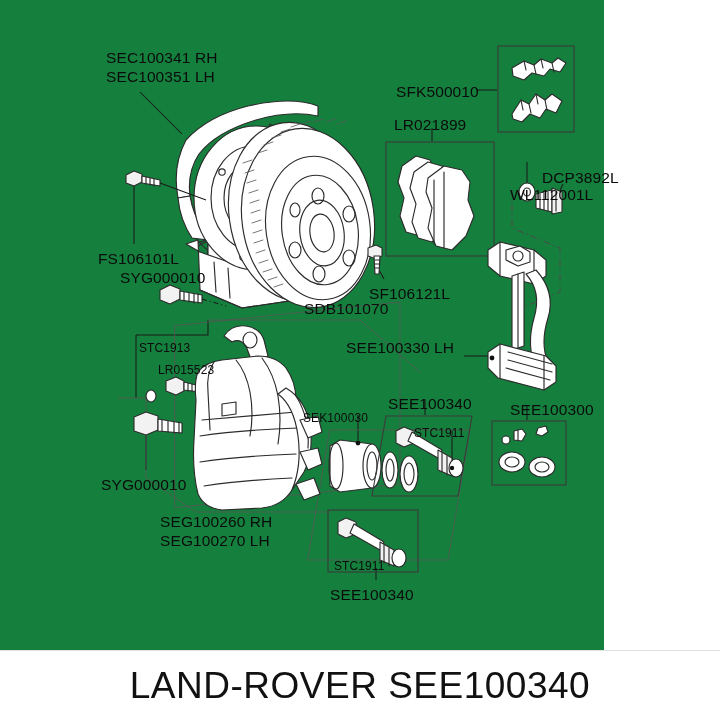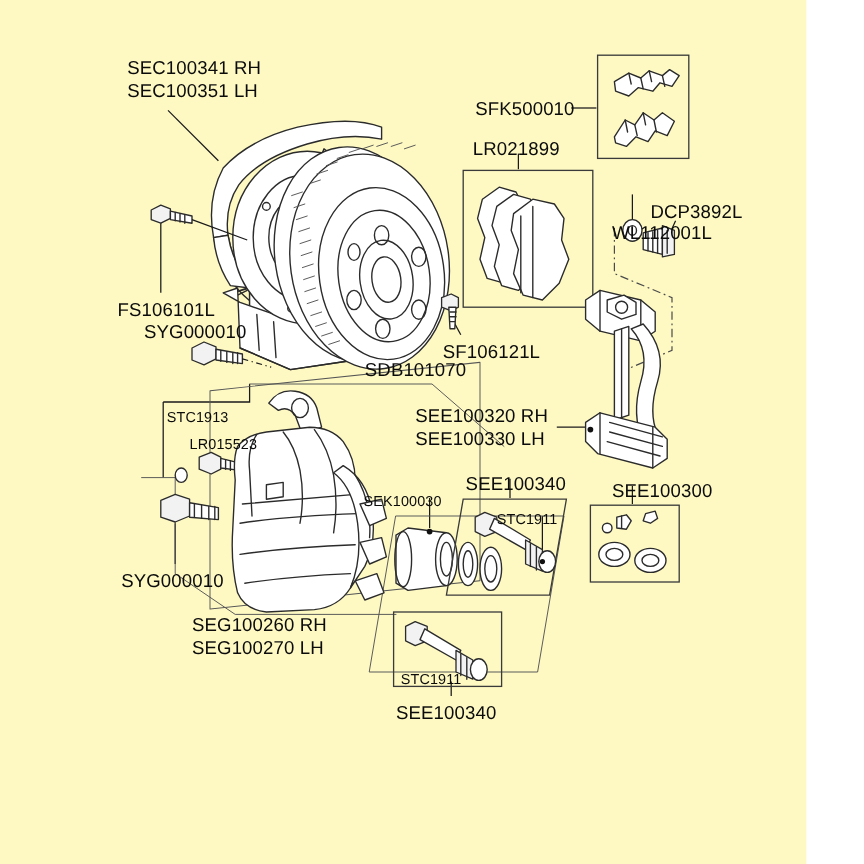--- a/index.html
+++ b/index.html
@@ -9,23 +9,23 @@
   }
   body {
     width: 720px;
     height: 720px;
     font-family: "Liberation Sans", sans-serif;
     color: #000000;
     overflow: hidden;
   }
   #page {
     position: relative;
-    width: 672px;
+    width: 604px;
     height: 720px;
-    background: #fef9c3;
+    background: #15803d;
   }
   #diagram-svg {
     position: absolute;
     left: 0;
     top: 0;
     width: 720px;
     height: 720px;
   }
   .label {
     position: absolute;
@@ -398,21 +398,20 @@
       <div class="label" style="left: 369px; top: 284px;">
         <span class="ln">SF106121L</span>
       </div>
       <div class="label small" style="left: 139px; top: 340px;">
         <span class="ln">STC1913</span>
       </div>
       <div class="label small" style="left: 158px; top: 362px;">
         <span class="ln">LR015523</span>
       </div>
       <div class="label" style="left: 346px; top: 338px;">
-        <span class="ln">SEE100320 RH</span>
         <span class="ln">SEE100330 LH</span>
       </div>
       <div class="label small" style="left: 303px; top: 410px;">
         <span class="ln">SEK100030</span>
       </div>
       <div class="label" style="left: 388px; top: 394px;">
         <span class="ln">SEE100340</span>
       </div>
       <div class="label small" style="left: 414px; top: 425px;">
         <span class="ln">STC1911</span>
@@ -428,14 +427,17 @@
         <span class="ln">SEG100270 LH</span>
       </div>
       <div class="label small" style="left: 334px; top: 558px;">
         <span class="ln">STC1911</span>
       </div>
       <div class="label" style="left: 330px; top: 585px;">
         <span class="ln">SEE100340</span>
       </div>
     </div>
 
+  <div id="footer-bar">
+    <span id="footer-text">LAND-ROVER SEE100340</span>
+  </div>
 
 </div>
 
 </body></html>

